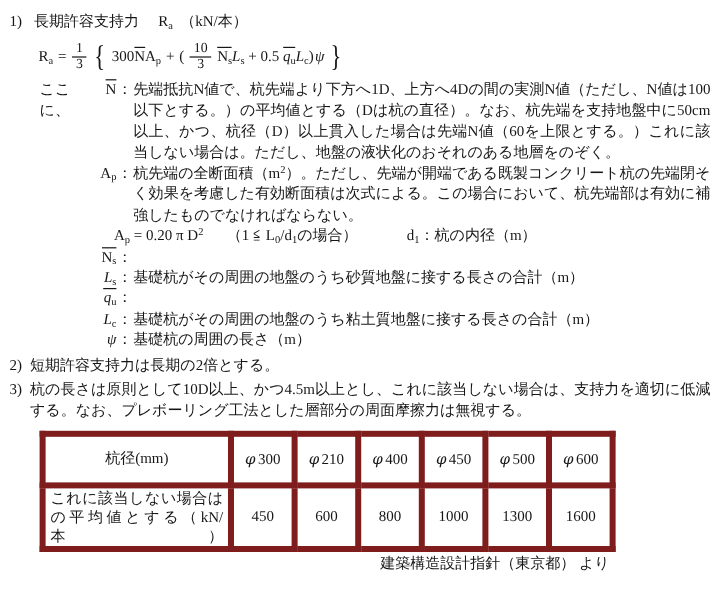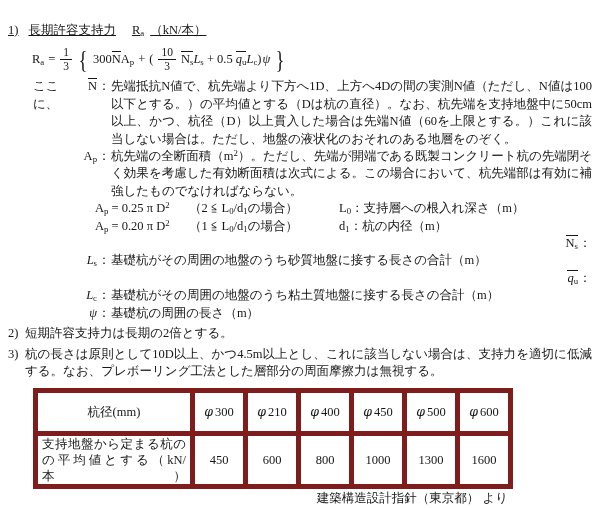--- a/index.html
+++ b/index.html
@@ -9,37 +9,37 @@
     box-sizing:border-box;
     padding:6px 8px 0 8px;
     background:#ffffff;
     color:#161616;
     font-family:"Liberation Serif","DejaVu Serif",serif;
     font-size:12.5px;
     line-height:17.4px;
     overflow:hidden;
   }
   
-  .heading{margin-top:16px;white-space:nowrap;text-decoration:underline;}
+  .heading{margin-top:4px;white-space:nowrap;}
   .heading .ttl{margin-left:10px;}
   .heading .sym{margin-left:16px;}
   .heading .unit{margin-left:6px;}
   
   .formula{display:flex;align-items:center;gap:4px;margin:5px 0 4px 24px;height:30px;}
   .fitem{white-space:nowrap;}
   .frac{display:inline-flex;flex-direction:column;align-items:center;font-size:11.5px;line-height:12.5px;margin:0 1px;}
   .frac .num{display:block;border-bottom:1px solid #161616;padding:0 3px;}
   .frac .den{display:block;}
   .brace{font-size:25px;line-height:1;transform:scaleX(.75);font-weight:400;}
   sub{font-size:.7em;line-height:0;vertical-align:-.25em;}
   sup{font-size:.7em;line-height:0;vertical-align:.45em;}
   .ovl{display:inline-block;border-top:1px solid #161616;line-height:1.05;padding-top:1px;}
   
   #definitions{margin-left:25px;}
-  .def-row{display:flex;justify-content:flex-end;}
+  .def-row{display:flex;}
   .def-prefix{width:42px;flex:none;}
   .def-label{width:22px;flex:none;text-align:right;white-space:nowrap;}
   .def-colon{width:14px;flex:none;text-align:center;}
   .def-text{flex:1;text-align:justify;}
   .sub-row{display:flex;margin-left:62px;}
   .sub-formula{width:94px;flex:none;white-space:nowrap;}
   .sub-cond{width:150px;flex:none;white-space:nowrap;}
   .sub-note{flex:1;white-space:nowrap;}
   
   .sec{display:flex;margin-top:3px;}
@@ -93,25 +93,20 @@
          <span class="def-colon">：</span>
          <span class="def-text">先端抵抗N値で、杭先端より下方へ1D、上方へ4Dの間の実測N値（ただし、N値は100以下とする。）の平均値とする（Dは杭の直径）。なお、杭先端を支持地盤中に50cm以上、かつ、杭径（D）以上貫入した場合は先端N値（60を上限とする。）これに該当しない場合は。ただし、地盤の液状化のおそれのある地層をのぞく。</span>
        </div>
       <div class="def-row">
          <span class="def-prefix"></span>
          <span class="def-label">A<sub>p</sub></span>
          <span class="def-colon">：</span>
          <span class="def-text">杭先端の全断面積（m<sup>2</sup>）。ただし、先端が開端である既製コンクリート杭の先端閉そく効果を考慮した有効断面積は次式による。この場合において、杭先端部は有効に補強したものでなければならない。</span>
        </div>
       <div class="sub-row">
-         <span class="sub-formula">A<sub>p</sub> = 0.25 π D<sup>2</sup></span>
-         <span class="sub-cond">（2 ≦ L<sub>0</sub>/d<sub>1</sub>の場合）</span>
-         <span class="sub-note">L<sub>0</sub>：支持層への根入れ深さ（m）</span>
-       </div>
-      <div class="sub-row">
          <span class="sub-formula">A<sub>p</sub> = 0.20 π D<sup>2</sup></span>
          <span class="sub-cond">（1 ≦ L<sub>0</sub>/d<sub>1</sub>の場合）</span>
          <span class="sub-note">d<sub>1</sub>：杭の内径（m）</span>
        </div>
       <div class="def-row">
          <span class="def-prefix"></span>
          <span class="def-label"><span class="ovl">N<sub>s</sub></span></span>
          <span class="def-colon">：</span>
        </div>
       <div class="def-row">
@@ -155,21 +150,21 @@
       <td class="col-lab">杭径(mm)</td>
     <td class="col-d"><i class="phi">φ</i><span>300</span></td>
           <td class="col-d"><i class="phi">φ</i><span>210</span></td>
           <td class="col-d"><i class="phi">φ</i><span>400</span></td>
           <td class="col-d"><i class="phi">φ</i><span>450</span></td>
           <td class="col-d"><i class="phi">φ</i><span>500</span></td>
           <td class="col-d"><i class="phi">φ</i><span>600</span></td>
         </tr>
     <tr class="vrow" id="t-vals">
       <td class="col-lab lab2">
-        <div>支持地盤から定まる杭の</div>
+        <div>これに該当しない場合は</div>
         <div>の平均値とする（kN/本）</div>
       </td>
     <td class="col-d">450</td>
           <td class="col-d">600</td>
           <td class="col-d">800</td>
           <td class="col-d">1000</td>
           <td class="col-d">1300</td>
           <td class="col-d">1600</td>
         </tr>
   </tbody>

